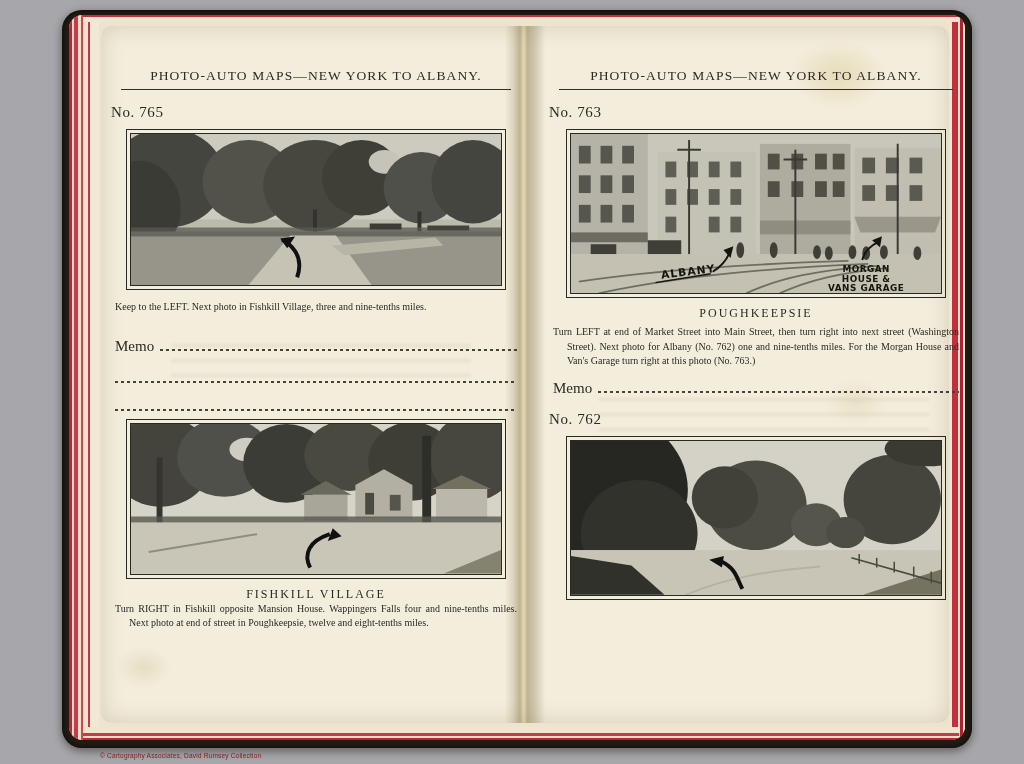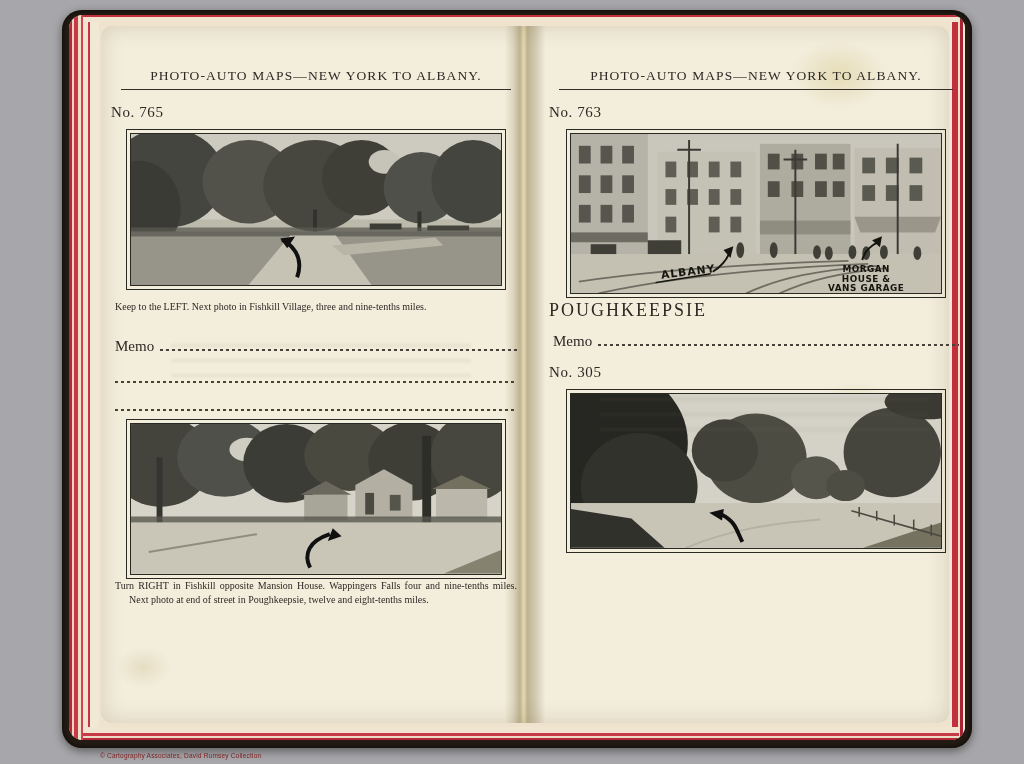--- a/index.html
+++ b/index.html
@@ -56,21 +56,21 @@
     text-align:center; font-size:13.5px; letter-spacing:1.1px;
     border-bottom:1.6px solid #332f28; padding-bottom:5px;
     white-space:nowrap;
   }
   .photo-no { margin-top:14px; text-align:left; font-size:15px; letter-spacing:.6px; }
   .photo-frame {
     margin:8px auto 0; width:380px;
     border:1.6px solid #2a2a25; padding:3px; background:transparent;
   }
   .photo-frame svg { display:block; width:100%; height:auto; border:1px solid #2a2a25; background:#cdcbc0; }
-  .place-title { margin-top:2px; font-size:18px; letter-spacing:2px; }
+  .place-title { margin-top:8px; text-align:center; font-size:12px; letter-spacing:2px; }
   .caption {
     margin-top:10px; padding:0 4px;
     font-size:10px; line-height:1.42; text-align:justify;
     padding-left:calc(4px + 1.4em); text-indent:-1.4em;
   }
   .memo-row { display:flex; align-items:baseline; margin-top:24px; padding:0 4px;text-align:right; }
   .memo-label { font-size:15px; margin-right:6px; }
   .dotline {
     flex:1; height:2px; align-self:flex-end; margin-bottom:4px;
     background:repeating-linear-gradient(90deg,#46423a 0 3px, transparent 3px 6px);
@@ -173,20 +173,21 @@
               <rect y="100" width="376" height="52" fill="#c9c6b8"></rect>
               <polygon points="318,152 376,128 376,152" fill="#85836f"></polygon>
               <line x1="18" y1="130" x2="128" y2="112" stroke="#8f8d80" stroke-width="2"></line>
               <g>
                 <path d="M182,146 C175,132 181,119 202,112" stroke="#101010" stroke-width="4" fill="none"></path>
                 <polygon points="205,106 214,114 200,119" fill="#101010"></polygon>
               </g>
             </svg>
           </div>
 
+          <div class="place-title">FISHKILL VILLAGE</div>
           <div class="caption" style="margin-top:0">Turn RIGHT in Fishkill opposite Mansion House.  Wappingers Falls four and nine-tenths miles.  Next photo at end of street in Poughkeepsie, twelve and eight-tenths miles.</div>
 
           <div class="ghost" style="left:60px; top:318px; width:300px; height:44px;"></div>
         </div>
 
         <div class="page-col right">
           <div class="page-header">PHOTO-AUTO MAPS—NEW YORK TO ALBANY.</div>
 
           <div class="photo-no">No. 763</div>
 
@@ -280,27 +281,28 @@
                 <text class="photo-label-text" x="300" y="140" font-size="9" letter-spacing=".5">MORGAN</text>
                 <text class="photo-label-text" x="300" y="150" font-size="9" letter-spacing=".5">HOUSE &amp;</text>
                 <text class="photo-label-text" x="300" y="160" font-size="9" letter-spacing=".5">VANS GARAGE</text>
                 <path d="M296,128 C298,120 304,114 312,110" stroke="#15150f" stroke-width="2" fill="none"></path>
                 <polygon points="316,104 306,108 314,115" fill="#15150f"></polygon>
               </g>
             </svg>
           </div>
 
           <div class="place-title">POUGHKEEPSIE</div>
+          <div class="caption" style="margin-top:4px">Turn LEFT at end of Market Street into Main Street, then turn right into next street (Washington Street).  Next photo for Albany (No. 762) one and nine-tenths miles.  For the Morgan House and Van's Garage turn right at this photo (No. 763.)</div>
 
           <div class="memo-row" style="margin-top:12px">
             <span class="memo-label">Memo</span>
             <span class="dotline"></span>
           </div>
 
-          <div class="photo-no" style="margin-top:14px">No. 305</div>
+          <div class="photo-no" style="margin-top:14px">No. 762</div>
 
           <div class="photo-frame">
             <svg viewBox="0 0 380 158">
               <rect width="380" height="158" fill="#d4d2c7"></rect>
               <g>
                 <ellipse cx="30" cy="50" rx="90" ry="80" fill="#262622"></ellipse>
                 <ellipse cx="70" cy="95" rx="60" ry="55" fill="#32322c"></ellipse>
                 <ellipse cx="190" cy="66" rx="52" ry="46" fill="#4c4c43"></ellipse>
                 <ellipse cx="158" cy="58" rx="34" ry="32" fill="#41413a"></ellipse>
                 <ellipse cx="330" cy="60" rx="50" ry="46" fill="#45453d"></ellipse>

